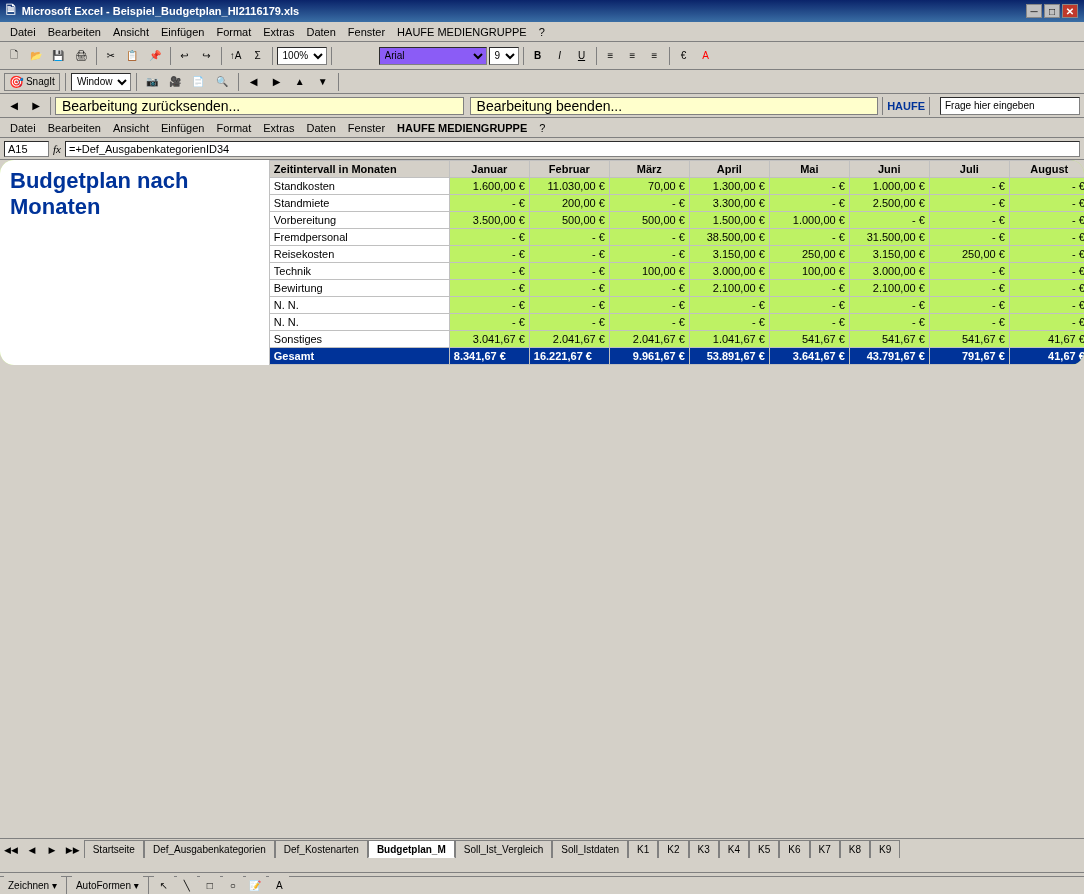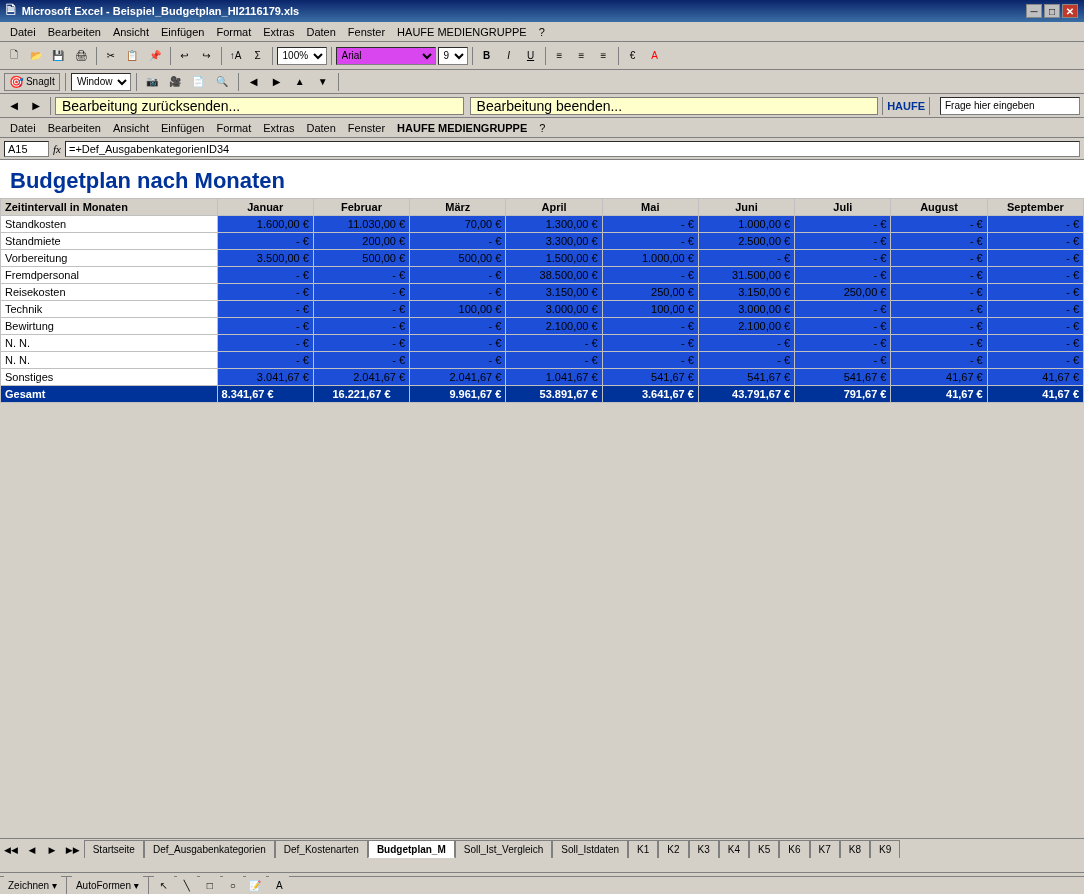--- a/index.html
+++ b/index.html
@@ -80,23 +80,24 @@
       font-size: 11px; background: white;
     }
     #formula-content {
       flex: 1; border: 1px inset #808080; padding: 1px 3px;
       font-size: 11px; background: white;
     }
 
     
     #spreadsheet-container {
       display: flex;
-      flex-direction: column;
-      background: #1d4ed8;
+      flex-direction: row;
+      background: #bef264;
       position: relative;
+      border-radius: 14px;
     }
 
     
     #sheet-title {
       padding: 8px 10px 4px 10px;
       background: white;
     }
     #sheet-title h1 {
       font-size: 22px;
       font-weight: bold;
@@ -206,21 +207,21 @@
     }
     .snagit-btn {
       background: #d4d0c8; border: 1px solid #808080;
       padding: 1px 4px; font-size: 10px; cursor: pointer;
       display: inline-flex; align-items: center; gap: 2px; height: 18px;
     }
     .window-select {
       font-size: 10px; padding: 1px; height: 18px; background: white; border: 1px inset #808080;
     }
     .font-select {
-      font-size: 10px; padding: 1px; height: 18px; background: #d946ef; border: 1px inset #808080; width: 100px;
+      font-size: 10px; padding: 1px; height: 18px; background: #8b5cf6; border: 1px inset #808080; width: 108px; margin-left: 43px;
     }
     .font-size-select {
       font-size: 10px; padding: 1px; height: 18px; background: white; border: 1px inset #808080; width: 30px;
     }
     .zoom-select {
       font-size: 10px; padding: 1px; height: 18px; background: white; border: 1px inset #808080; width: 50px;
     }
     .help-box {
       background: white; border: 1px inset #808080; padding: 1px 4px; font-size: 10px; height: 18px; width: 140px;
       display: inline-flex; align-items: center;
@@ -493,21 +494,21 @@
             <td>1.041,67 €</td>
             <td>541,67 €</td>
             <td>541,67 €</td>
             <td>541,67 €</td>
             <td>41,67 €</td>
             <td>41,67 €</td>
           </tr>
           <tr class="gesamt-row">
             <td style="background: rgb(0, 51, 153); color: white; font-weight: bold;">Gesamt</td>
             <td style="background: rgb(0, 51, 153); color: white; font-weight: bold; text-align: left;">8.341,67 €</td>
-            <td style="background: rgb(0, 51, 153); color: white; font-weight: bold; text-align: center;">16.221,67 €</td>
+            <td style="background: rgb(0, 51, 153); color: white; font-weight: bold; text-align: left;">16.221,67 €</td>
             <td style="background: rgb(0, 51, 153); color: white; font-weight: bold; text-align: right;">9.961,67 €</td>
             <td style="background: rgb(0, 51, 153); color: white; font-weight: bold; text-align: right;">53.891,67 €</td>
             <td style="background: rgb(0, 51, 153); color: white; font-weight: bold; text-align: right;">3.641,67 €</td>
             <td style="background: rgb(0, 51, 153); color: white; font-weight: bold; text-align: right;">43.791,67 €</td>
             <td style="background: rgb(0, 51, 153); color: white; font-weight: bold; text-align: right;">791,67 €</td>
             <td style="background: rgb(0, 51, 153); color: white; font-weight: bold; text-align: right;">41,67 €</td>
             <td style="background: rgb(0, 51, 153); color: white; font-weight: bold; text-align: right;">41,67 €</td>
           </tr>
         </tbody>
     </table>

